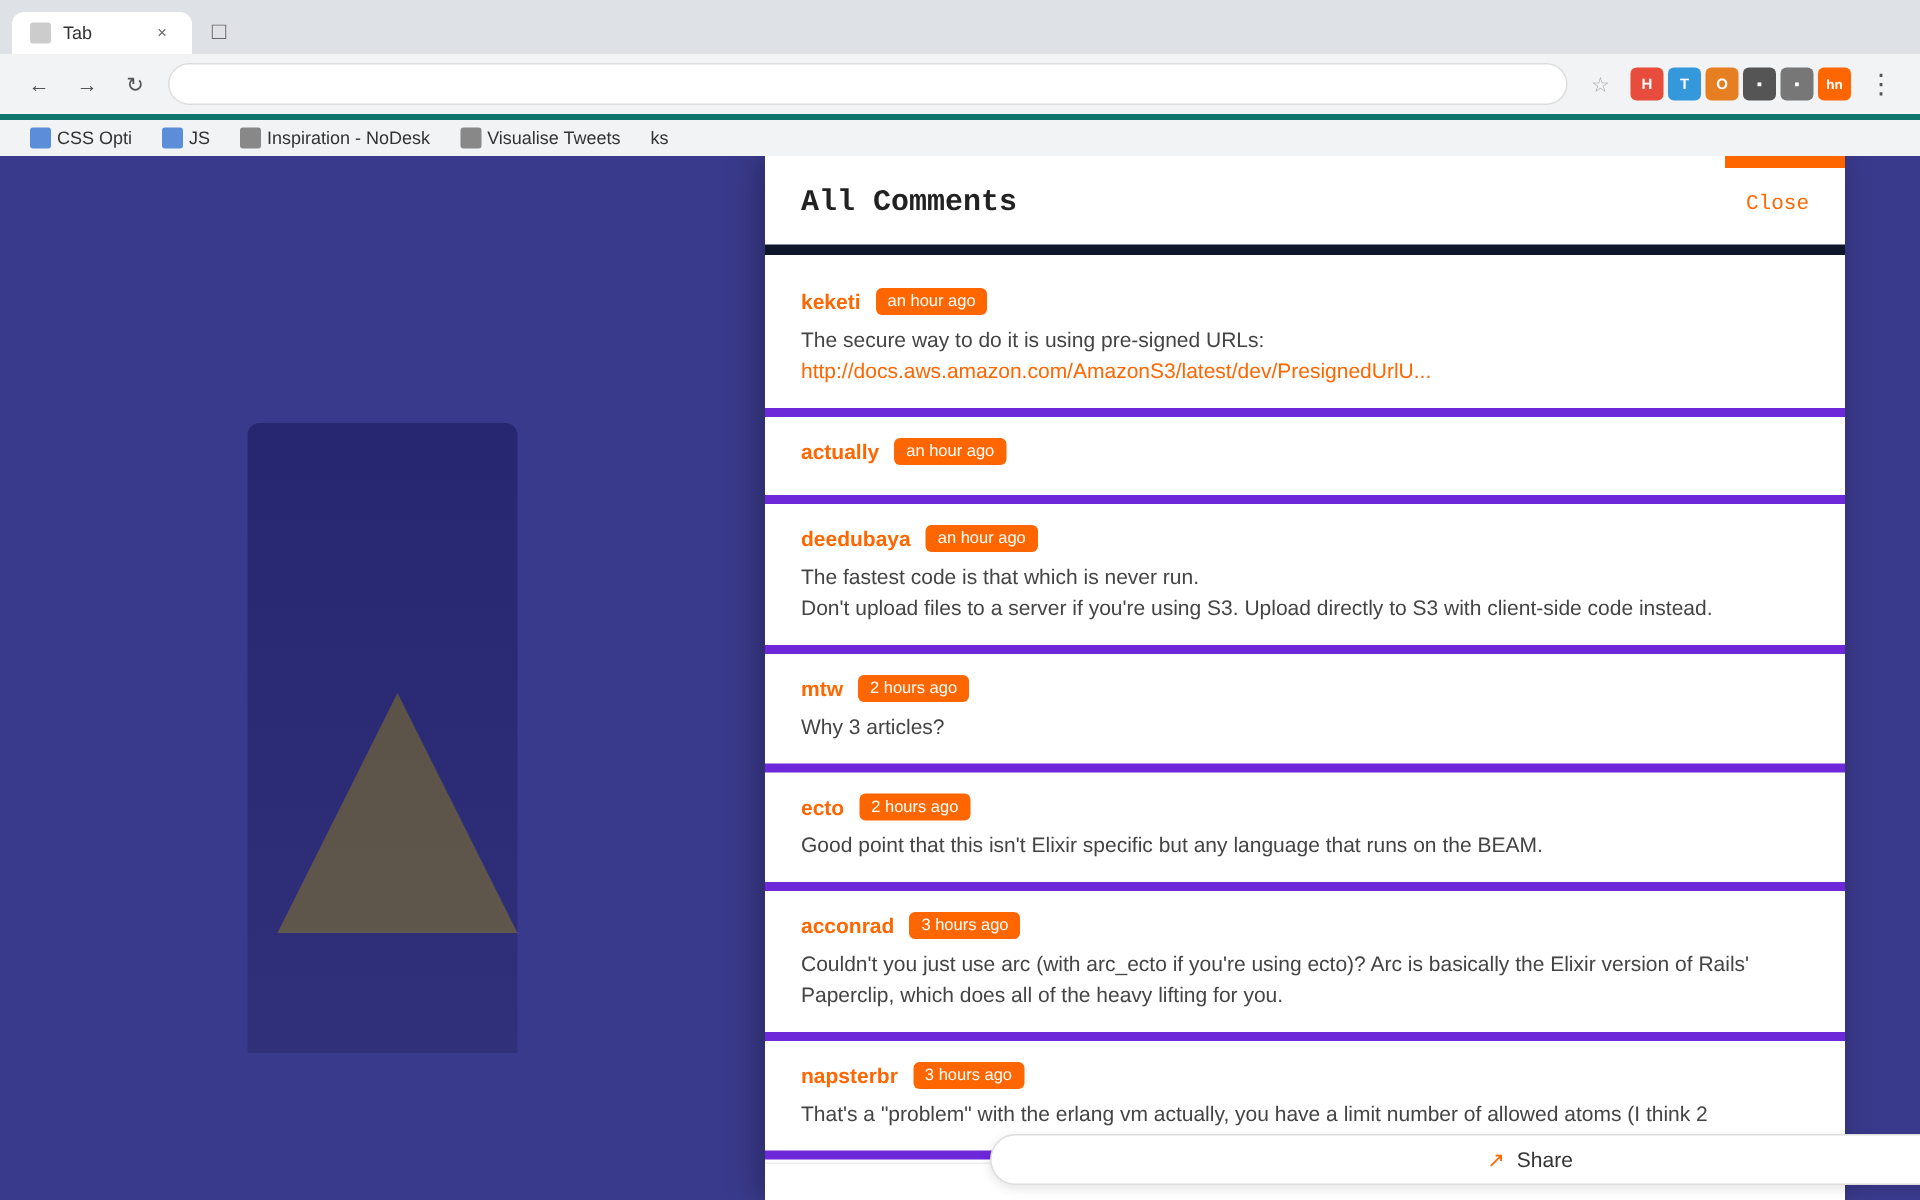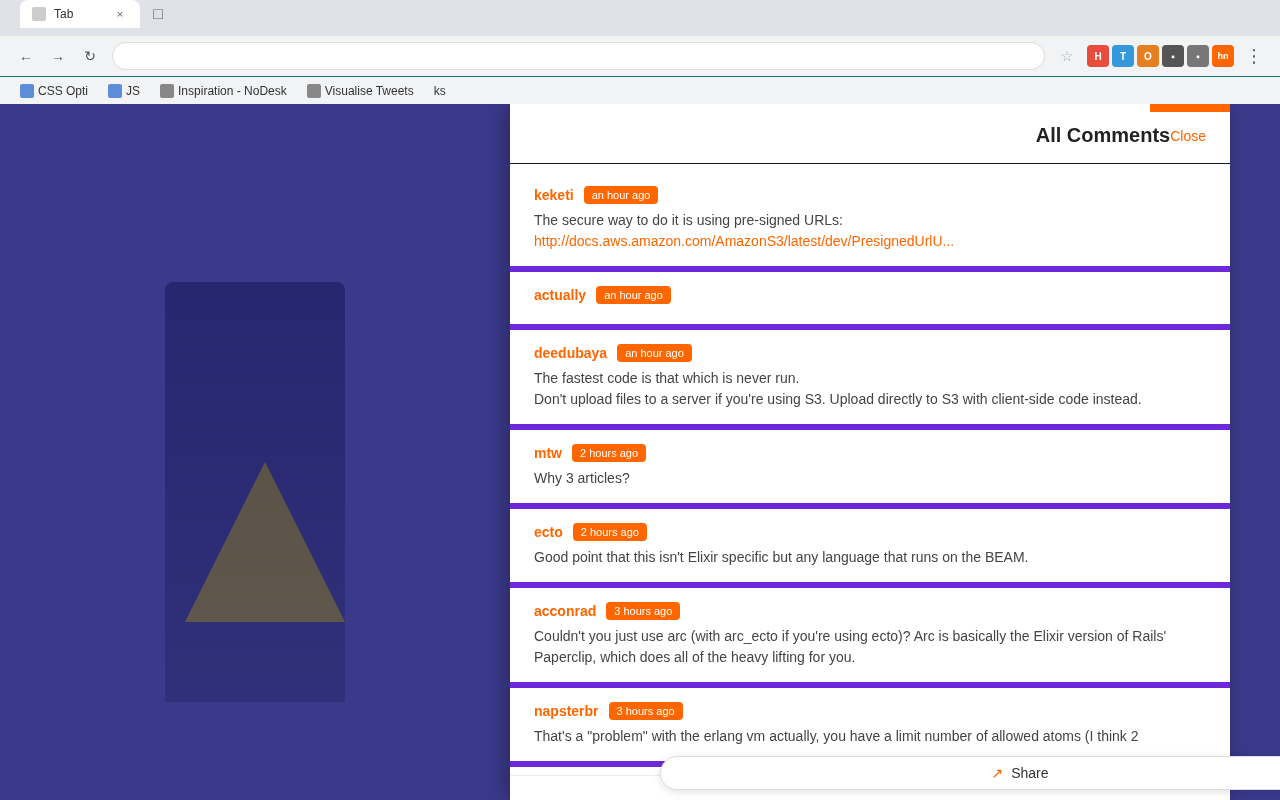--- a/index.html
+++ b/index.html
@@ -13,24 +13,24 @@
     }
 
     
     .browser-chrome {
       width: 100%;
       background: #f1f3f4;
       border-bottom: 1px solid #ddd;
     }
     .browser-tab-bar {
       display: flex;
-      align-items: flex-start;
+      align-items: flex-end;
       height: 36px;
       background: #dee1e6;
-      padding: 0 20px;
+      padding: 0 8px;
       gap: 4px;
     }
     .browser-tab {
       display: flex;
       align-items: center;
       height: 28px;
       background: #fff;
       border-radius: 8px 8px 0 0;
       padding: 0 12px;
       font-size: 12px;
@@ -138,21 +138,21 @@
       font-size: 10px;
       font-weight: bold;
     }
     .bookmarks-bar {
       display: flex;
       align-items: center;
       height: 28px;
       padding: 0 12px;
       gap: 4px;
       background: #f1f3f4;
-      border-top: 1px solid #0f766e;
+      border-top: 4px solid #0f766e;
       font-size: 12px;
       color: #333;
     }
     .bookmark-item {
       display: flex;
       align-items: center;
       gap: 4px;
       padding: 2px 8px;
       border-radius: 4px;
       cursor: pointer;
@@ -185,25 +185,26 @@
       width: 720px;
       height: 100%;
       background: #fff;
       box-shadow: -4px 0 20px rgba(0,0,0,0.3);
       display: flex;
       flex-direction: column;
     }
 
     .comments-header {
       display: flex;
-      justify-content: flex-end;
+      justify-content: space-between;
       align-items: center;
       padding: 20px 24px 16px;
-      border-bottom: 1px solid #0f172a;
+      border-bottom: 7px solid #0f172a;
       flex-shrink: 0;
+      font-family: Liberation Mono, monospace;
     }
 
     .comments-title {
       font-size: 20px;
       font-weight: 600;
       color: #222;
     }
 
     .close-btn {
       font-size: 14px;

